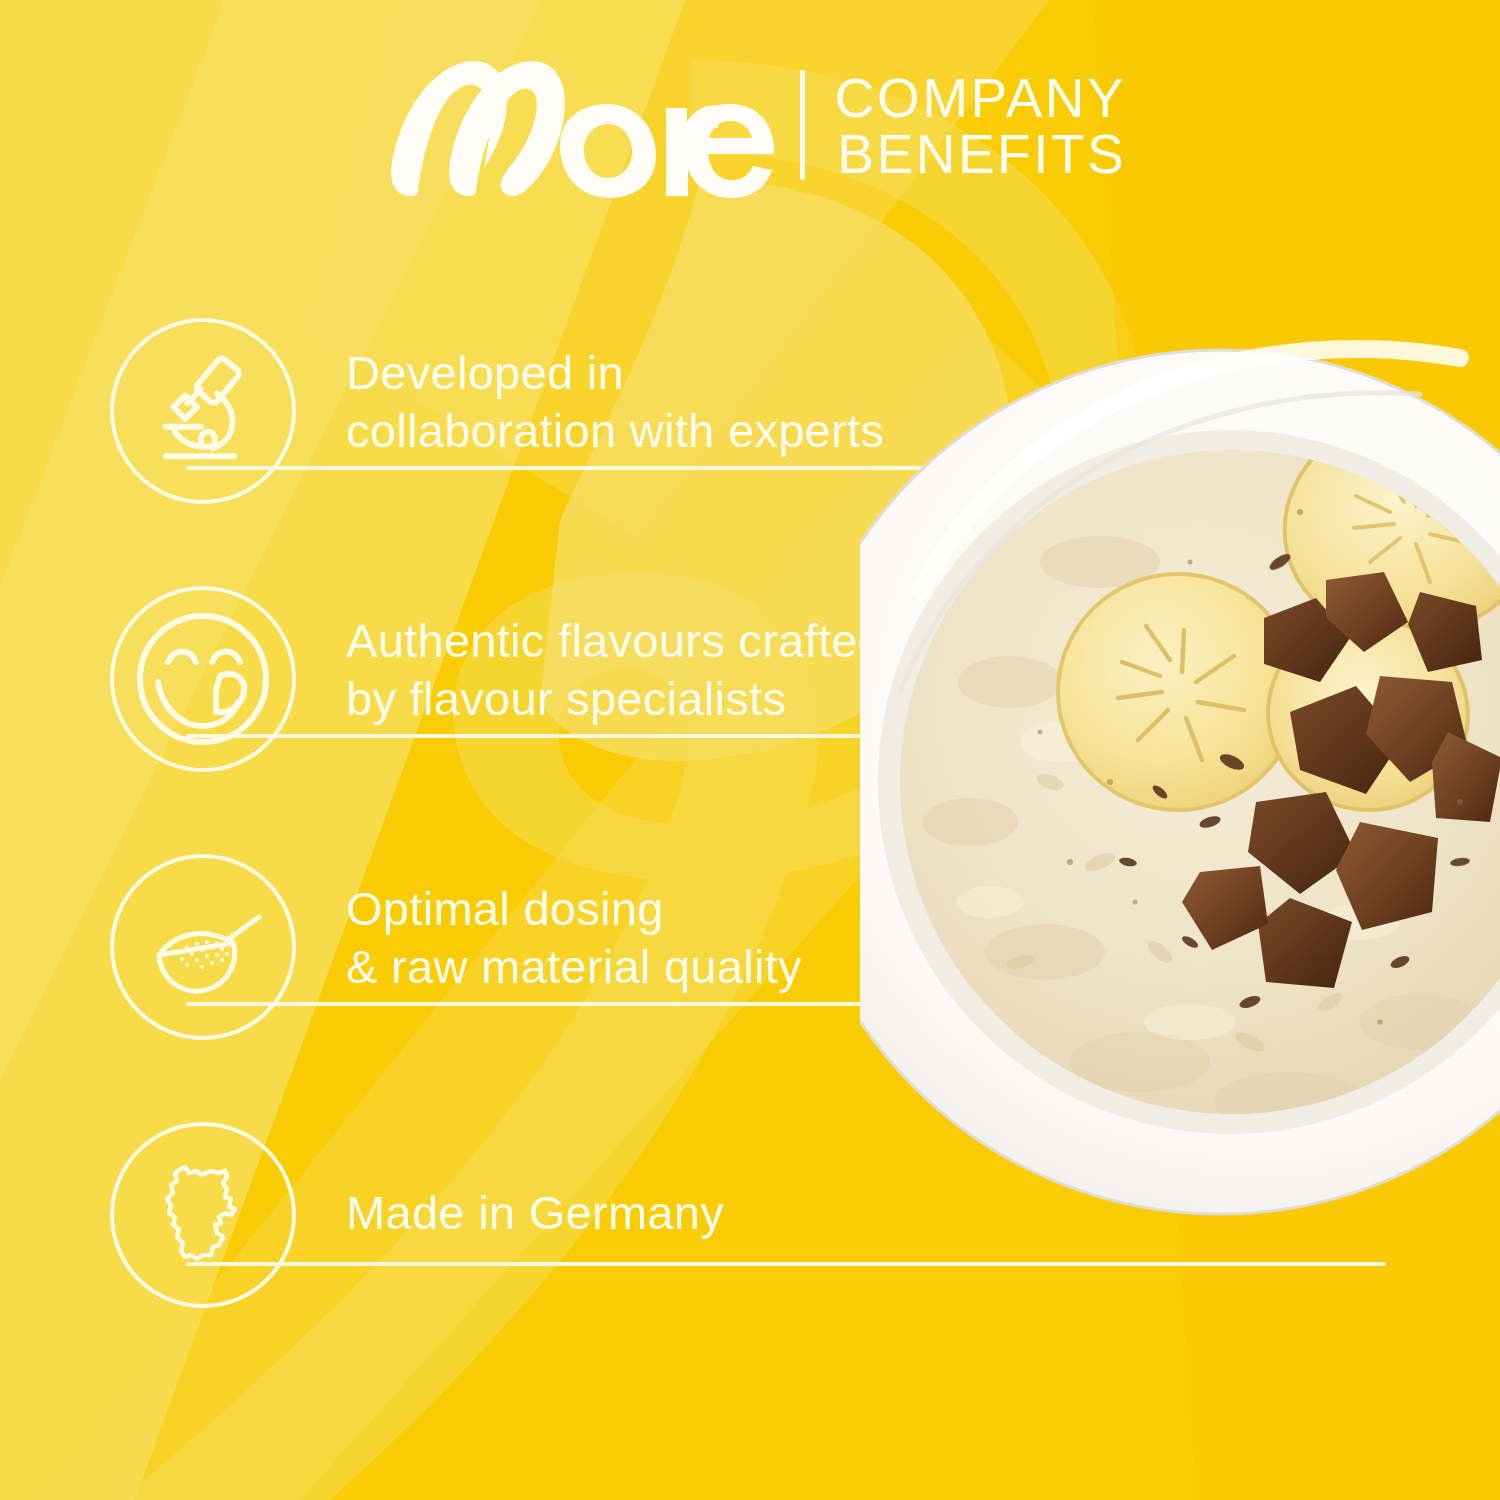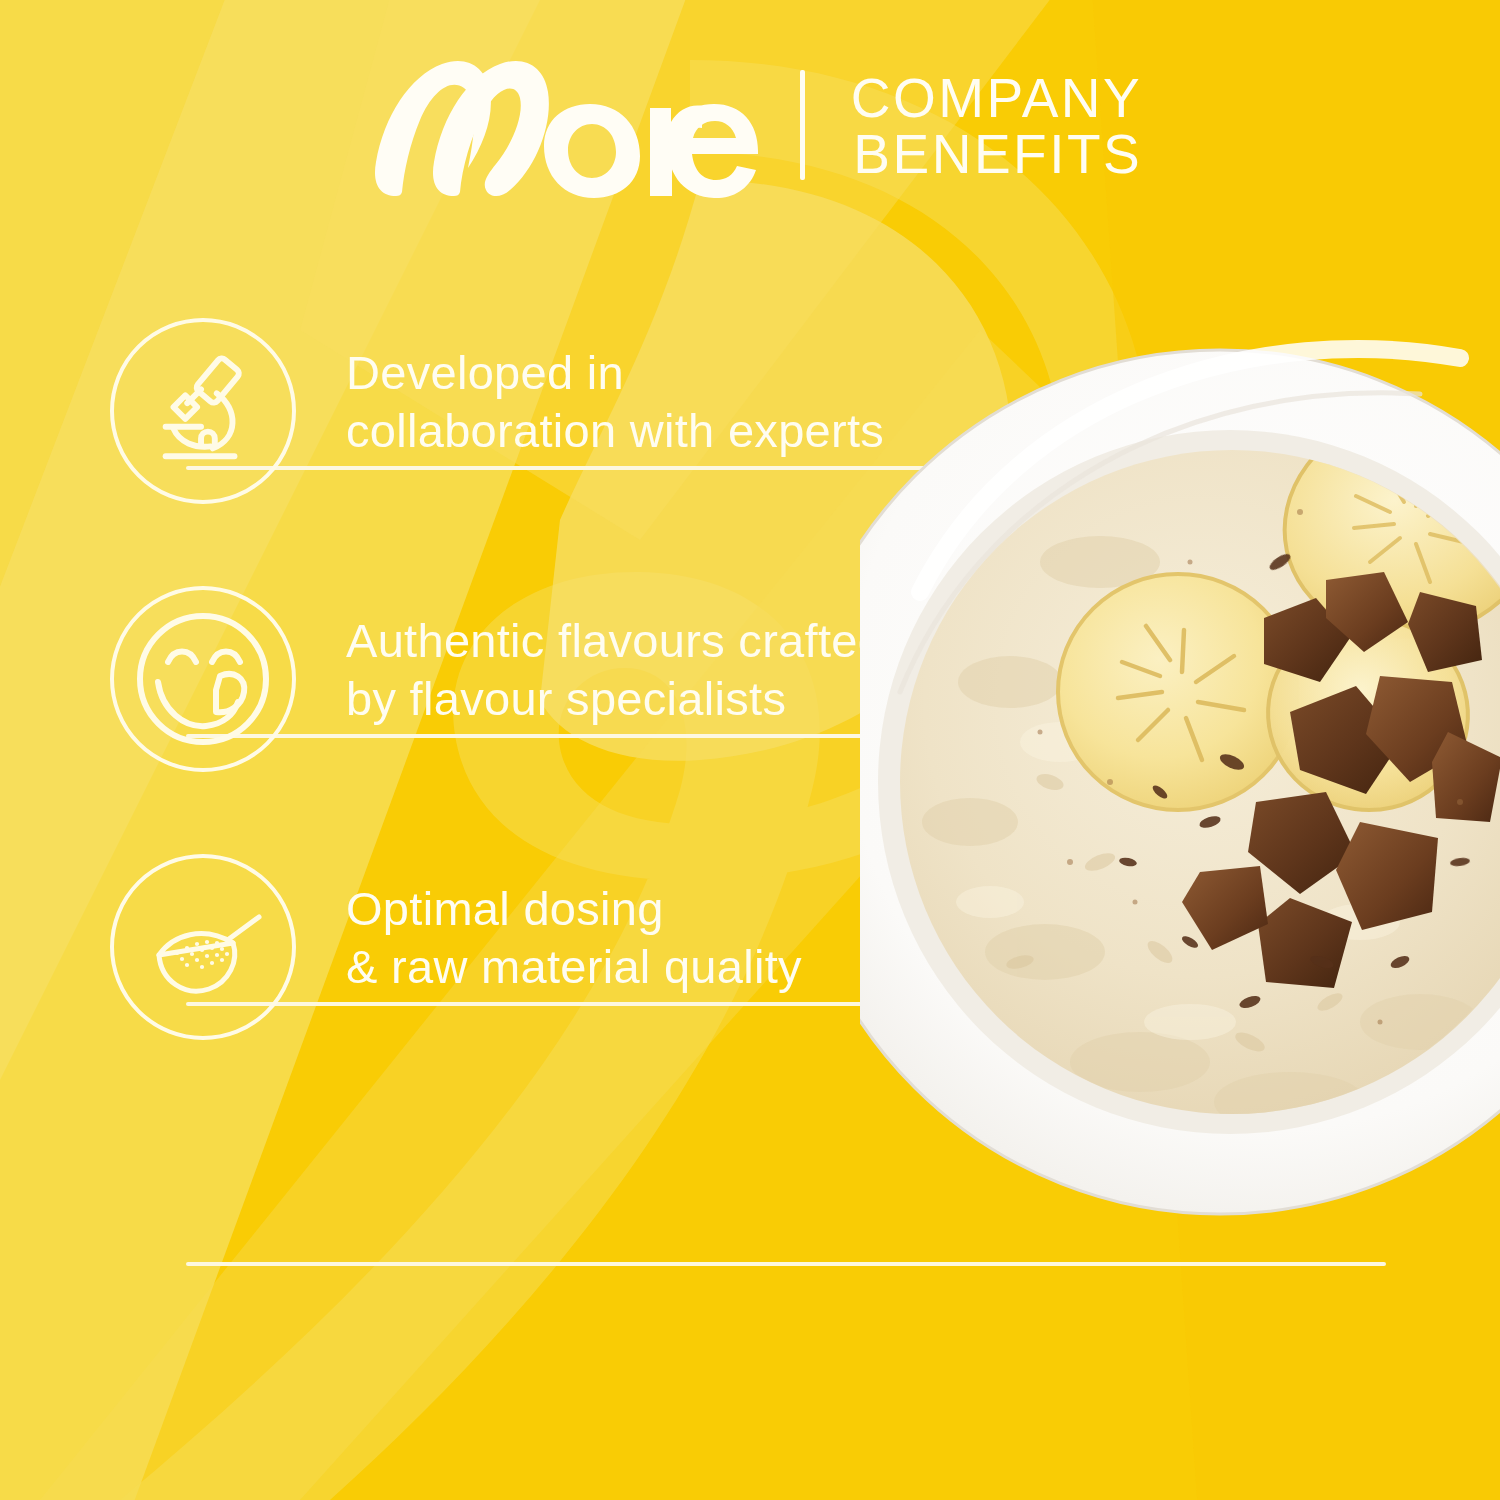--- a/index.html
+++ b/index.html
@@ -9,21 +9,21 @@
     background:#F9CC05;
   }
   #stage{position:relative;width:1500px;height:1500px;overflow:hidden;background:#F9CC05;}
 
   
   .bg-svg{position:absolute;inset:0;width:1500px;height:1500px;}
 
   
   .header{
     position:absolute;left:0;top:58px;width:1500px;height:150px;
-    display:flex;align-items:flex-start;justify-content:center;gap:16px;
+    display:flex;align-items:flex-start;justify-content:center;gap:0px;
     pointer-events:none;
   }
   .logo-wrap{position:relative;width:420px;height:140px;}
   .logo-svg{position:absolute;left:0;top:0;}
   .divider-vert{
     width:5px;height:110px;background:#FFFDF2;margin:12px 30px 0 6px;border-radius:2px;
   }
   .brandline{
     display:flex;flex-direction:column;justify-content:flex-start;
     margin-top:12px;
@@ -259,20 +259,33 @@
           <path d="M40 58 C 46 44, 62 44, 68 58"></path>
           <path d="M84 58 C 90 44, 106 44, 112 58"></path>
           <path d="M30 78 C 34 106, 56 124, 78 122 C 96 120, 106 110, 110 98"></path>
           <path d="M92 72 C 106 66, 118 74, 116 88 C 114 102, 100 110, 88 108 L88 86 Z"></path>
         </svg>
       </div>
       <div class="benefit-text">Authentic flavours crafted
 by flavour specialists</div>
     </div>
 
+    <div class="benefit b3">
+      <div class="icon-circle">
+        <svg width="128" height="128" viewBox="0 0 128 128" fill="none" stroke="#FFFBE6" stroke-width="4.5" stroke-linecap="round" stroke-linejoin="round">
+          <path d="M46 16 L50 22 L58 20 L62 24 L72 20 L80 22 L86 20 L88 26
+                   L84 32 L88 38 L86 46 L92 48 L90 56 L96 58 L92 64 L86 62
+                   L80 66 L82 72 L76 74 L78 82 L84 86 L80 94 L74 96 L72 104
+                   L64 104 L58 108 L52 104 L46 106 L42 100 L44 92 L38 86
+                   L40 78 L34 74 L36 66 L30 62 L32 54 L28 48 L34 42 L32 34
+                   L38 30 L36 22 L42 18 Z"></path>
+        </svg>
+      </div>
+      <div class="benefit-text">Made in Germany</div>
+    </div>
   </div>
 
   <svg class="photo" viewBox="0 0 640 1040">
     <defs>
       <radialGradient id="bowlOuter" cx="55%" cy="42%" r="78%">
         <stop offset="0%" stop-color="#FFFFFF"></stop>
         <stop offset="62%" stop-color="#FBFAF8"></stop>
         <stop offset="88%" stop-color="#EDEAE4"></stop>
         <stop offset="100%" stop-color="#DCD7CE"></stop>
       </radialGradient>

